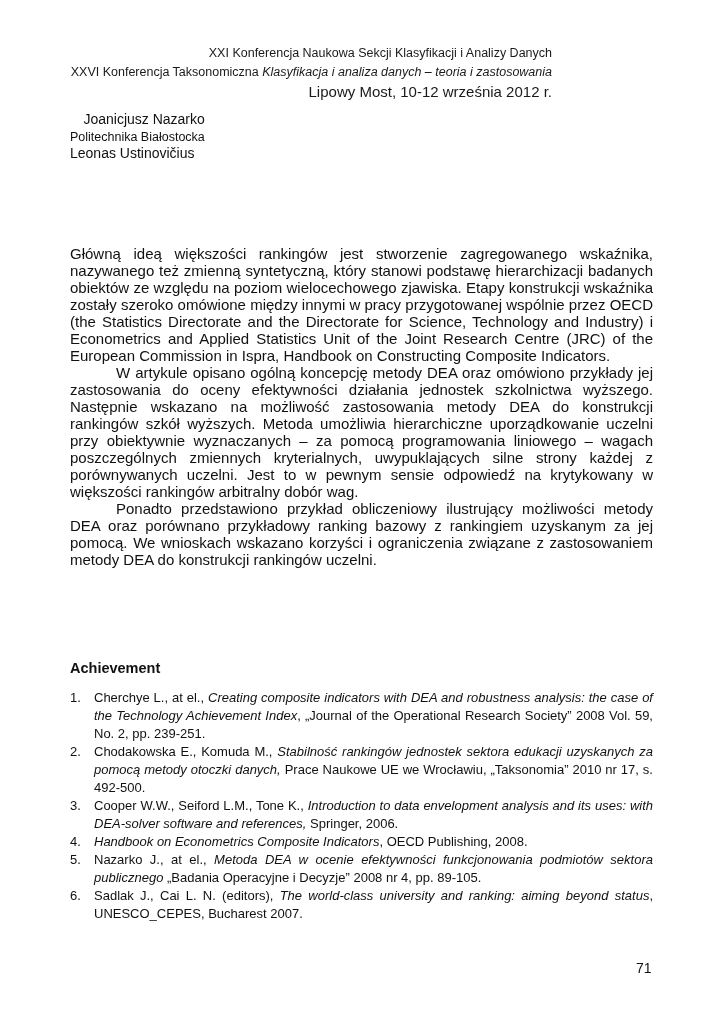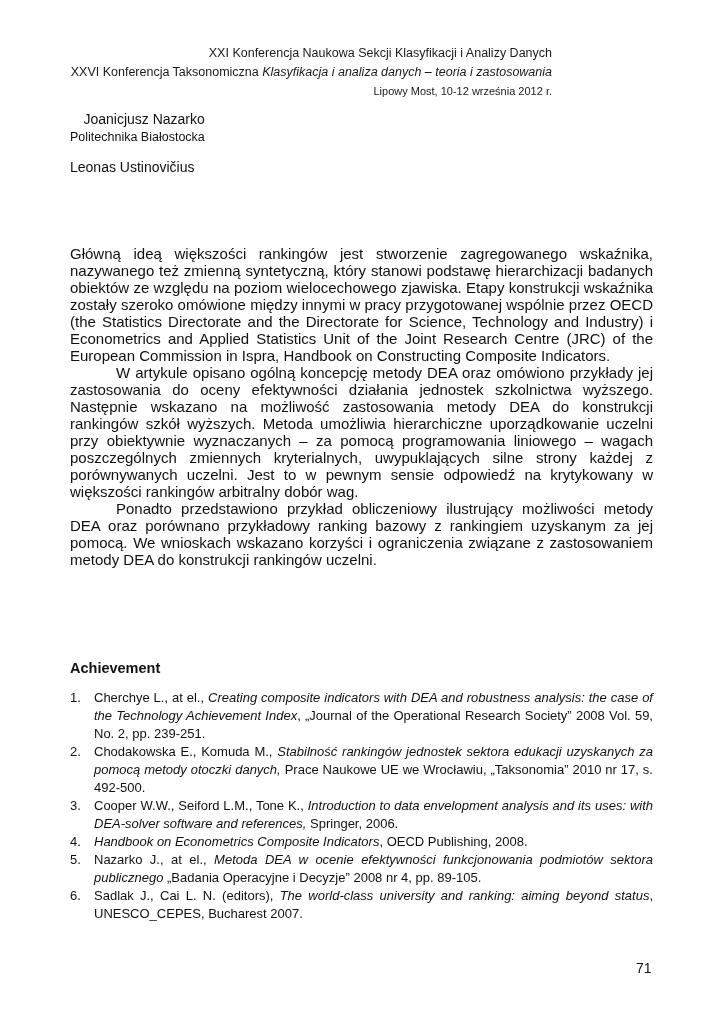--- a/index.html
+++ b/index.html
@@ -5,27 +5,27 @@
     html, body { margin: 0; padding: 0; background: #ffffff; }
     body {
       width: 724px; height: 1024px; position: relative; overflow: hidden;
       font-family: "Liberation Sans", sans-serif; color: #111;
     }
     .page { position: absolute; left: 0; top: 0; width: 624px; height: 1024px; }
     .header {
       position: absolute; right: 72px; top: 44px; text-align: right;
       font-size: 12.5px; line-height: 19px; color: #1a1a1a;
     }
-    .header .l3 { font-size: 11px; }
+    .header .l3 { font-size: 15px; }
     .header em { }
     .author { position: absolute; left: 70px; }
     .author .name { font-weight: normal; font-size: 14px; line-height: 18px; text-align: right; }
     .author .aff { font-size: 12.5px; line-height: 18px; }
     #author1 { top: 110px; }
-    #author2 { top: 158px; }
+    #author2 { top: 144px; }
     .title {
       position: absolute; left: 70px; top: 205px;
       font-weight: bold; font-size: 14.5px; letter-spacing: 0.1px;
     }
     .body {
       position: absolute; left: 70px; width: 583px; top: 245px;
       font-size: 15px; line-height: 17px; text-align: justify;
     }
     .body p { margin: 0; }
     .body p.indent { text-indent: 46px; }

